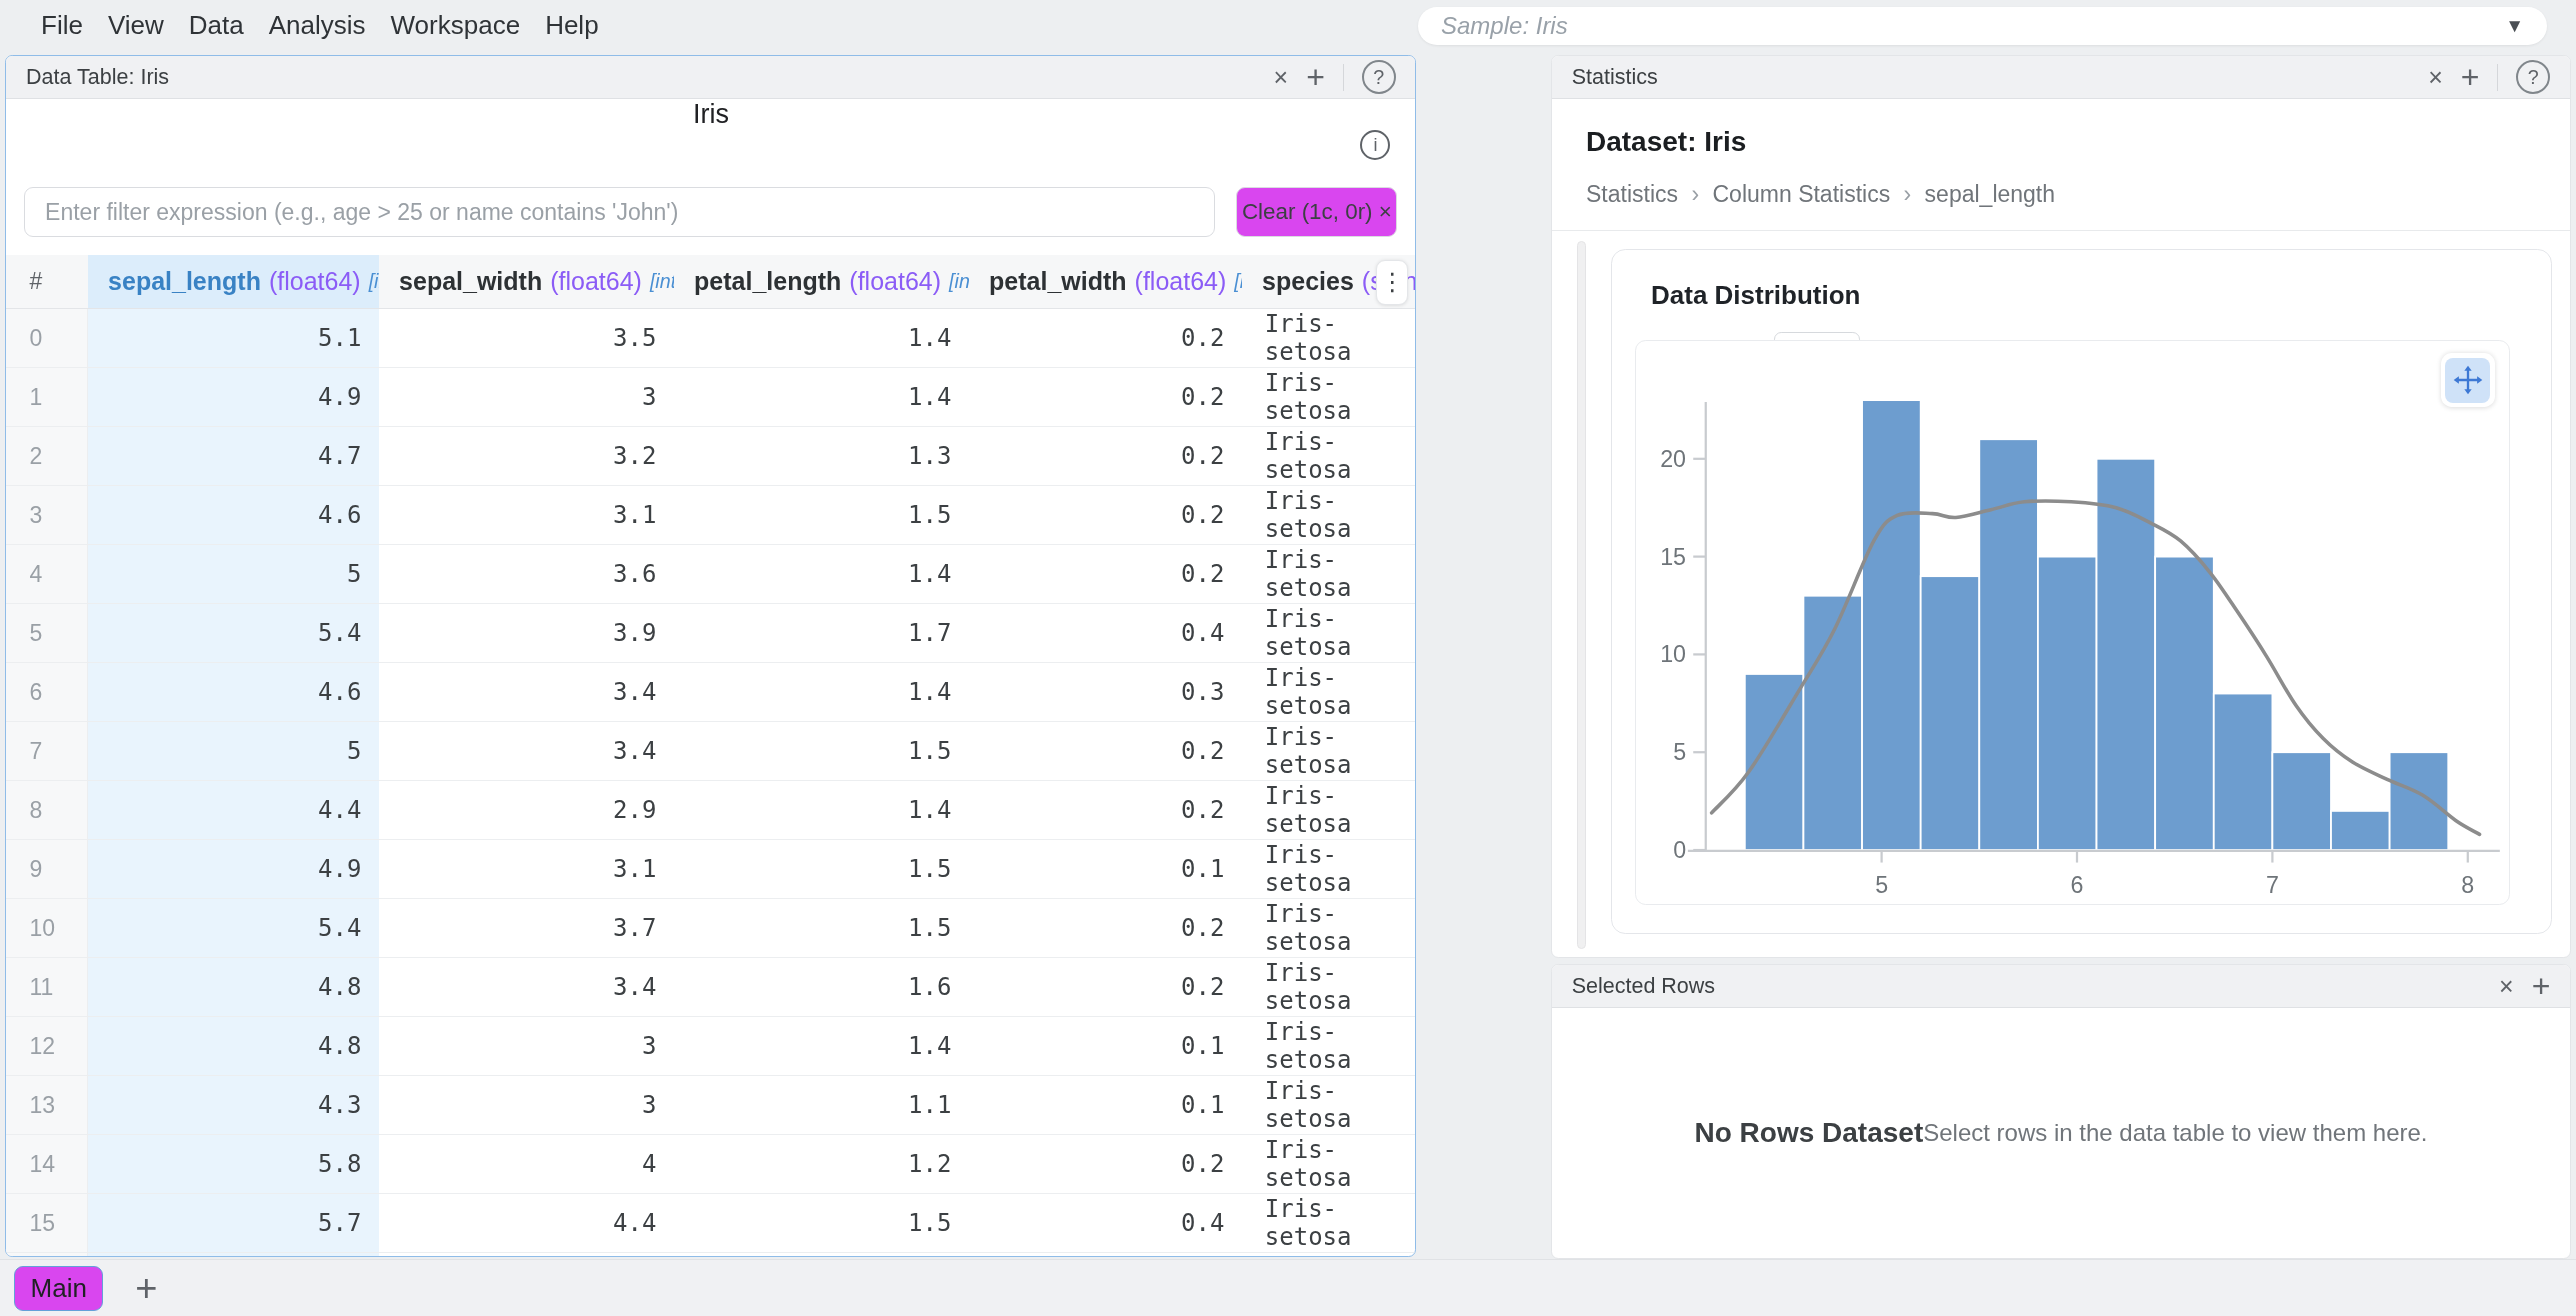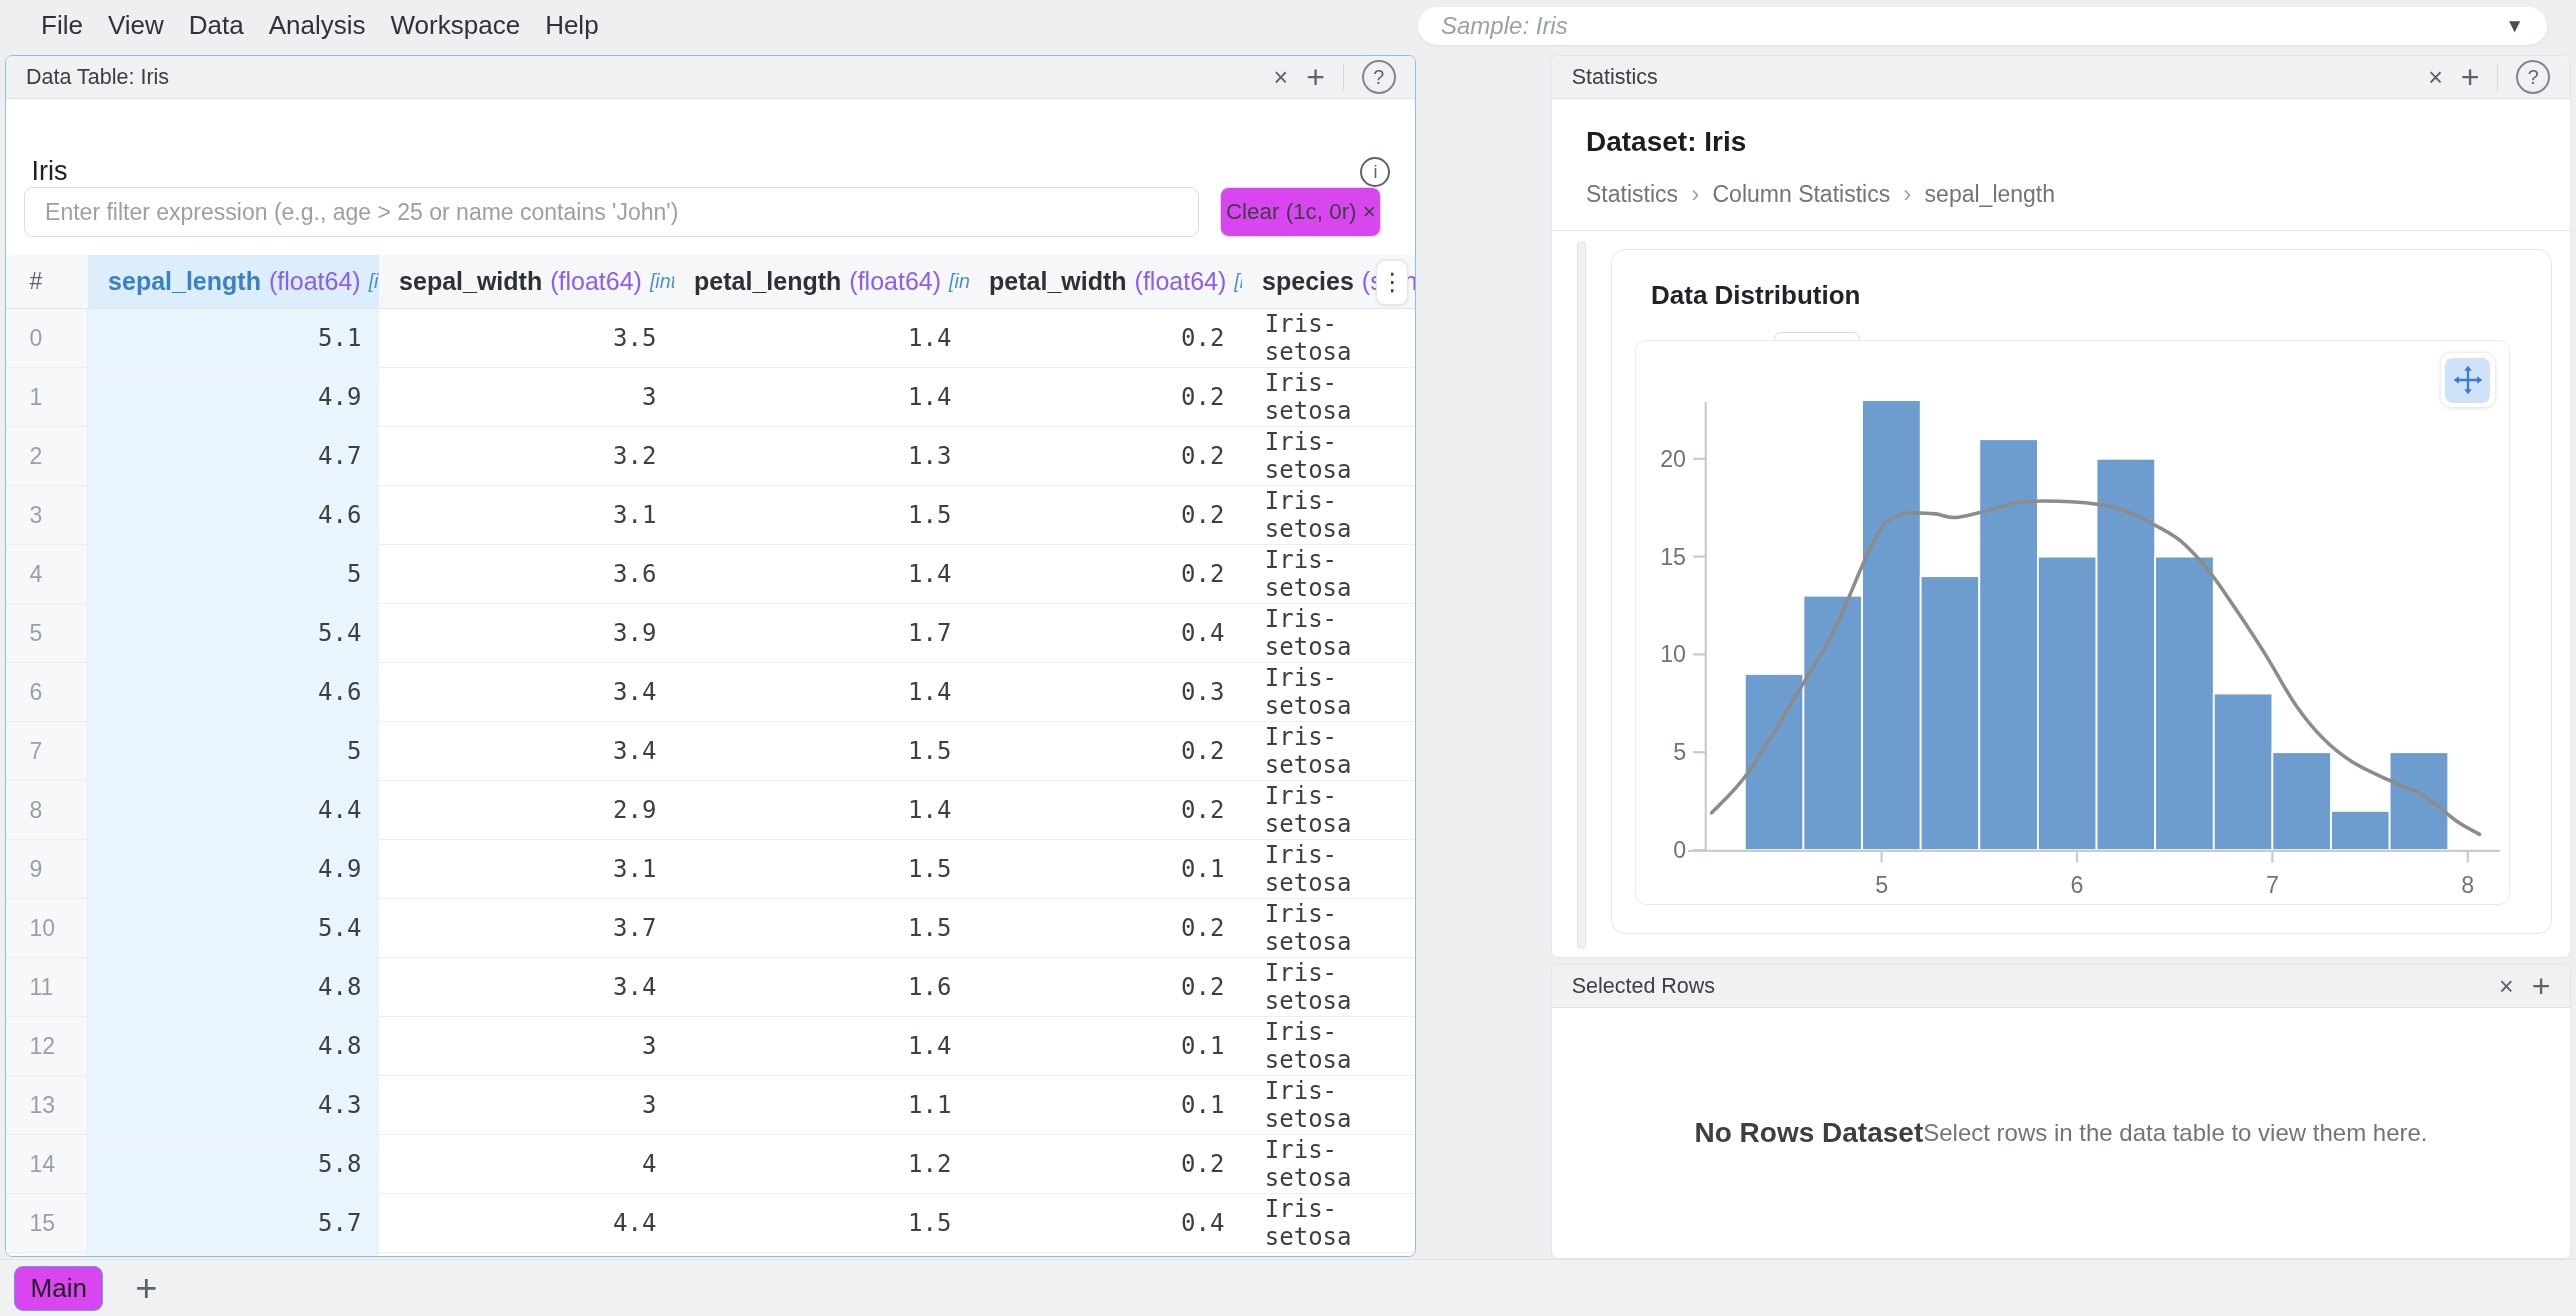--- a/index.html
+++ b/index.html
@@ -29,26 +29,26 @@
   .panel-title { font-size:21.5px; color:#3c4043; }
   .ph-btns { margin-left:auto; display:flex; align-items:center; gap:18px; }
   .ph-x { font-size:25px; color:#5f6368; line-height:1; }
   .ph-plus { font-size:32px; font-weight:300; color:#5f6368; line-height:1; }
   .ph-div { width:0.9px; height:27px; background:#d5d7da; }
   .ph-help { width:34px; height:34px; border:2.7px solid #80868b; border-radius:50%;
     display:flex; align-items:center; justify-content:center; font-size:19.7px; color:#5f6368; }
 
   
   #dataTablePanel { left:5.4px; top:55px; width:1411px; height:1202px; border-color:#8fbce8; }
-  .dataset-row { height:88px; display:flex; align-items:flex-end; padding:0 25px; }
+  .dataset-row { height:88px; display:flex; align-items:center; padding:0 25px;flex-direction:column; }
   .dataset-title { font-size:27px; color:#202124; }
   .info-icon { margin-left:auto; width:30px; height:30px; border:2.7px solid #5f6368;
     border-radius:50%; font-size:18px; color:#5f6368; display:flex; align-items:center;
     justify-content:center; }
-  .filter-row { display:flex; gap:21.5px; padding:0 34px 18px 18px; }
+  .filter-row { display:flex; gap:21.5px; padding:0 18px 18px 18px; }
   .filter-input { flex:1; height:50px; border:1.8px solid #dadce0; border-radius:9px;
     font-size:23px; padding:0 19.7px; color:#202124; font-family:"Liberation Sans",sans-serif;
     outline:none; background:#fff; }
   .filter-input::placeholder { color:#9aa0a6; }
   .clear-btn { width:161px; height:50px; background:#d946ef; border:1.8px solid #dadce0;
     border-radius:9px; font-size:22.4px; color:#3c4043; font-family:"Liberation Sans",sans-serif; }
 
   .table { position:relative; }
   .gridrow { display:grid; grid-template-columns:82px 291px 295px 295px 273px 1fr; }
   .thead { height:54px; background:#f6f7f8; border-bottom:0.9px solid #e3e5e8; position:relative; }

